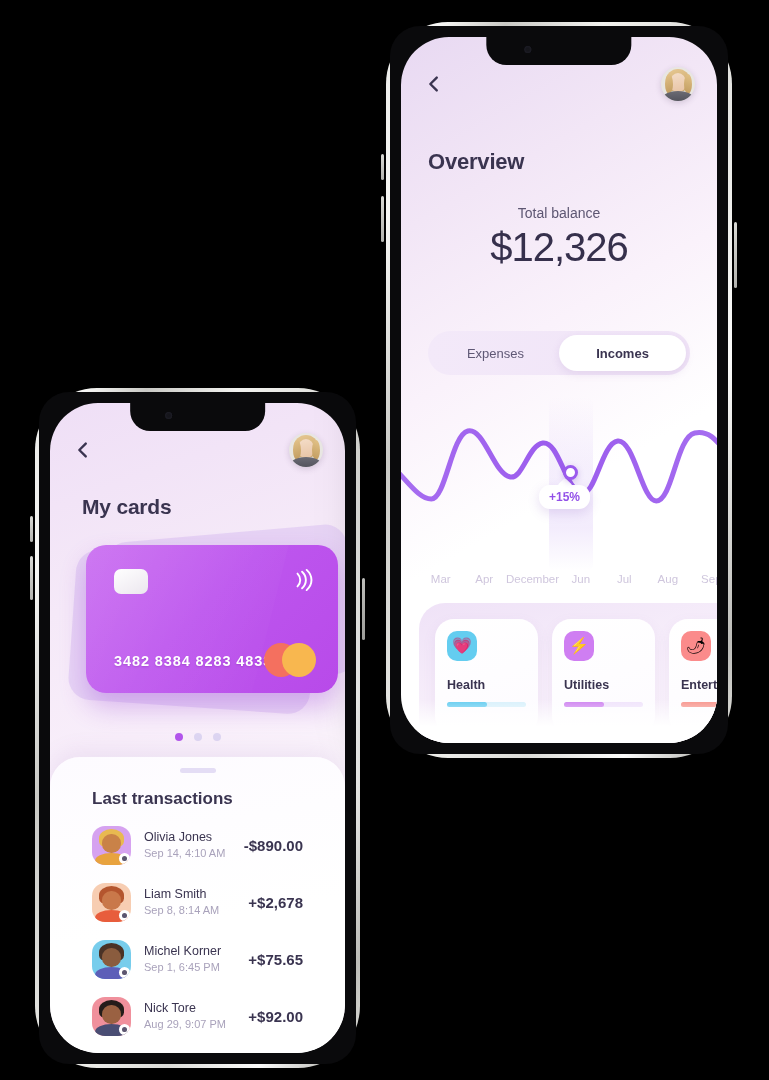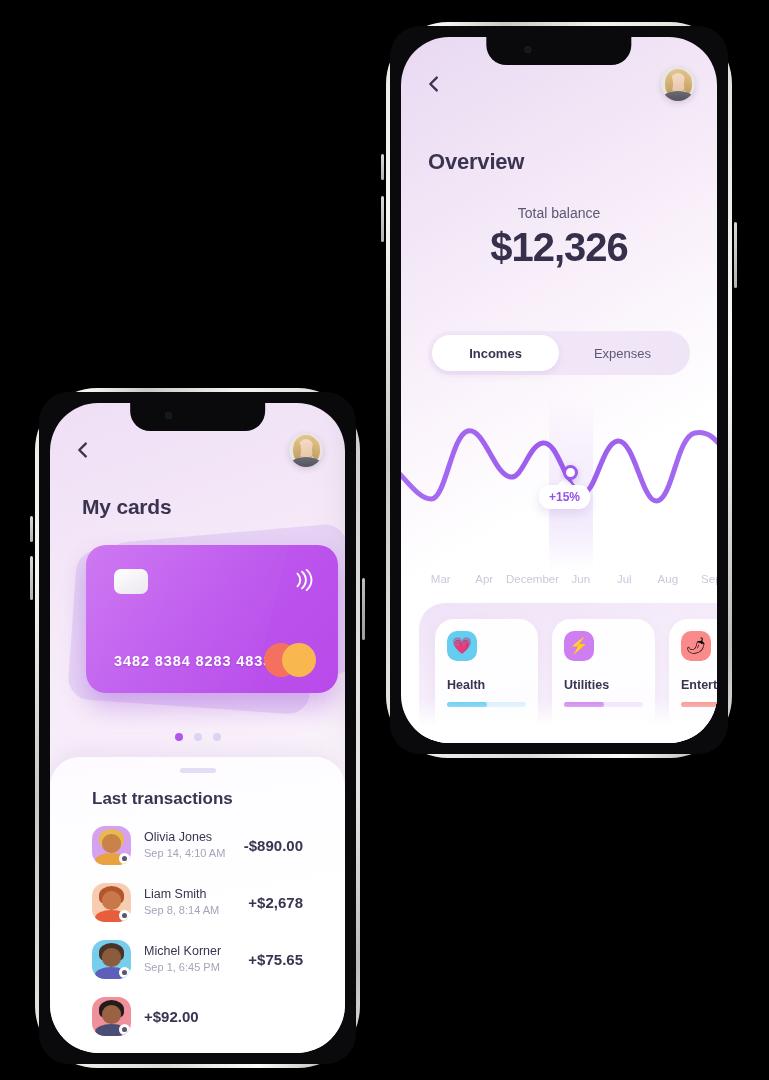--- a/index.html
+++ b/index.html
@@ -178,21 +178,21 @@
 
   
   #phone-right { left: 386px; top: 22px; width: 346px; height: 736px; }
   #phone-right .screen {
     background: linear-gradient(150deg,#e8d9f2 0%, #f2e6f6 22%, #faf2fb 42%, #ffffff 62%, #ffffff 100%);
   }
   #phone-right .ov-title { position: absolute; top: 112px; left: 27px; z-index: 20; font-size: 22px; }
 
   .balance-wrap { position: absolute; top: 168px; left: 0; right: 0; text-align: center; z-index: 20; }
   .balance-label { font-size: 14px; color: #5d5672; }
-  .balance-value { font-size: 40px; font-weight: bold; color: #36304c; letter-spacing: -1px; margin-top: 4px; }
+  .balance-value { font-size: 40px; font-weight: normal; color: #36304c; letter-spacing: -1px; margin-top: 4px; }
 
   .segmented {
     position: absolute; top: 294px; left: 27px; right: 27px;
     height: 44px; border-radius: 22px;
     background: linear-gradient(90deg,#f3e9f9,#f0e4f7);
     display: flex; align-items: center; padding: 4px;
     z-index: 20;
   }
   .seg {
     flex: 1 1 0; height: 100%; border-radius: 19px;
@@ -385,20 +385,24 @@
 
             <div class="tx">
               <div class="tx-ava" style="background:#f0909c">
                 <span class="h" style="background:#241c1a"></span>
                 <span class="f" style="background:#9a6142"></span>
                 <span class="s" style="background:#4a4e74"></span>
                 <span class="badge">
                     <b></b>
                   </span>
               </div>
+              <div class="tx-mid">
+                <div class="tx-name">Nick Tore</div>
+                <div class="tx-date">Aug 29, 9:07 PM</div>
+              </div>
               <div class="tx-amt">+$92.00</div>
             </div>
 
           </div>
         </div>
       </div>
     </div>
   </div>
 
   <div class="phone" id="phone-right">
@@ -427,22 +431,22 @@
         </div>
 
         <div class="page-title ov-title">Overview</div>
 
         <div class="balance-wrap">
           <div class="balance-label">Total balance</div>
           <div class="balance-value">$12,326</div>
         </div>
 
         <div class="segmented">
+          <div class="seg">Expenses</div>
           <div class="seg active">Incomes</div>
-          <div class="seg">Expenses</div>
         </div>
 
         <div class="chart">
           <div class="col-hl"></div>
           <svg viewBox="0 0 312 210" preserveAspectRatio="none">
             <defs>
               <linearGradient id="lineGrad" x1="0" y1="0" x2="1" y2="0">
                 <stop offset="0%" stop-color="#a76ef0"></stop>
                 <stop offset="50%" stop-color="#9b5bed"></stop>
                 <stop offset="100%" stop-color="#a66ef0"></stop>

